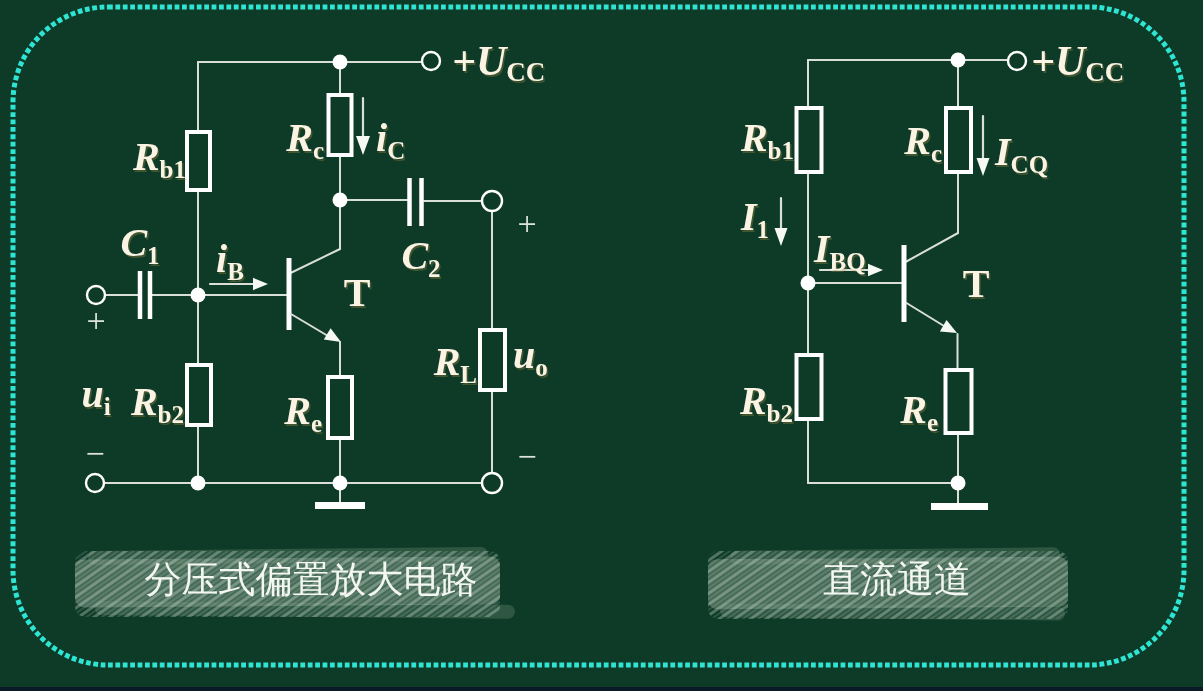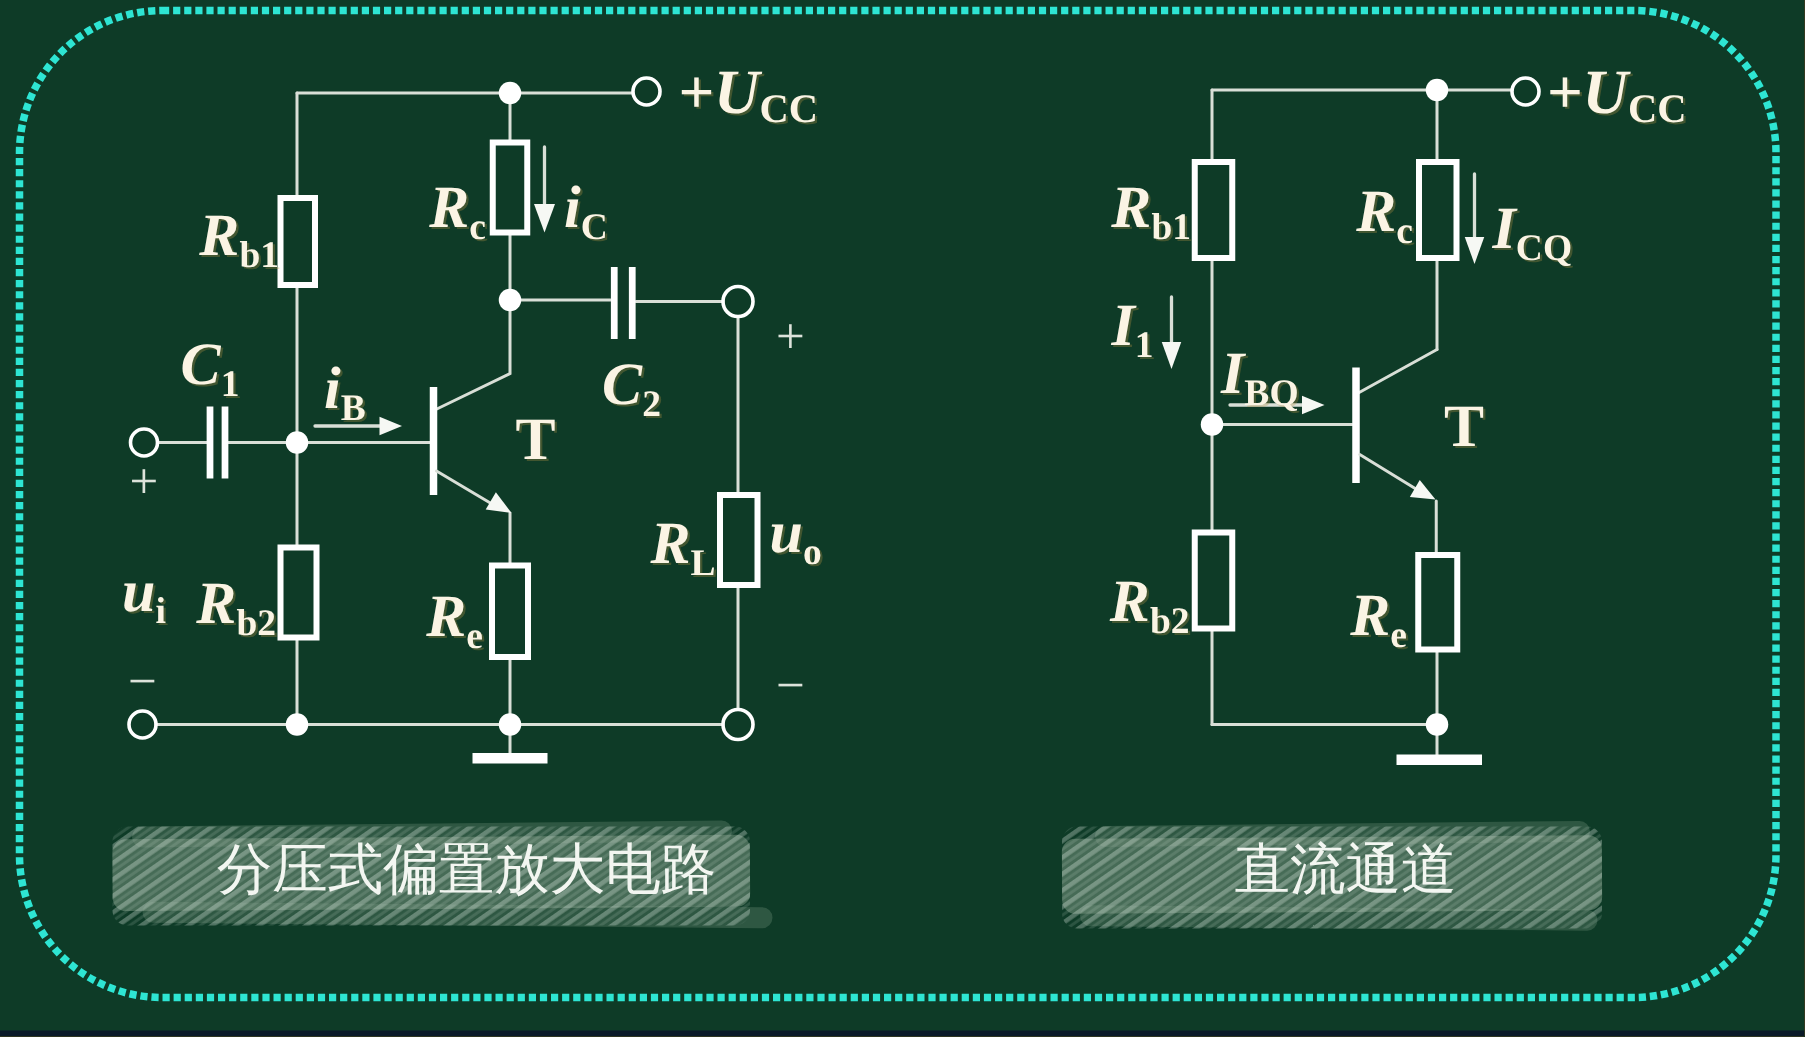--- a/index.html
+++ b/index.html
@@ -1,16 +1,16 @@
 <!DOCTYPE html>
 <html><head>
 <meta charset="utf-8">
 <style>
   html,body{margin:0;padding:0;background:#0e3b27;}
-  .stage{position:relative;width:1203px;height:691px;background:#c2410c;overflow:hidden;
+  .stage{position:relative;width:1203px;height:691px;background:#15803d;overflow:hidden;
          font-family:"Liberation Serif",serif;}
   svg{display:block}
   .wire{stroke:#d9dfd7;stroke-width:2;fill:none;stroke-linecap:round;}
   .comp{stroke:#ffffff;stroke-width:4;fill:none;}
   .plate{stroke:#ffffff;stroke-width:4.5;fill:none;stroke-linecap:butt;}
   .term{stroke:#ffffff;stroke-width:2.4;fill:none;}
   .dot{fill:#ffffff;}
   .bar{fill:#ffffff;}
   .gnd{stroke:#ffffff;stroke-width:7;stroke-linecap:butt;}
   .ah{fill:#f6f8f4;stroke:none;}

